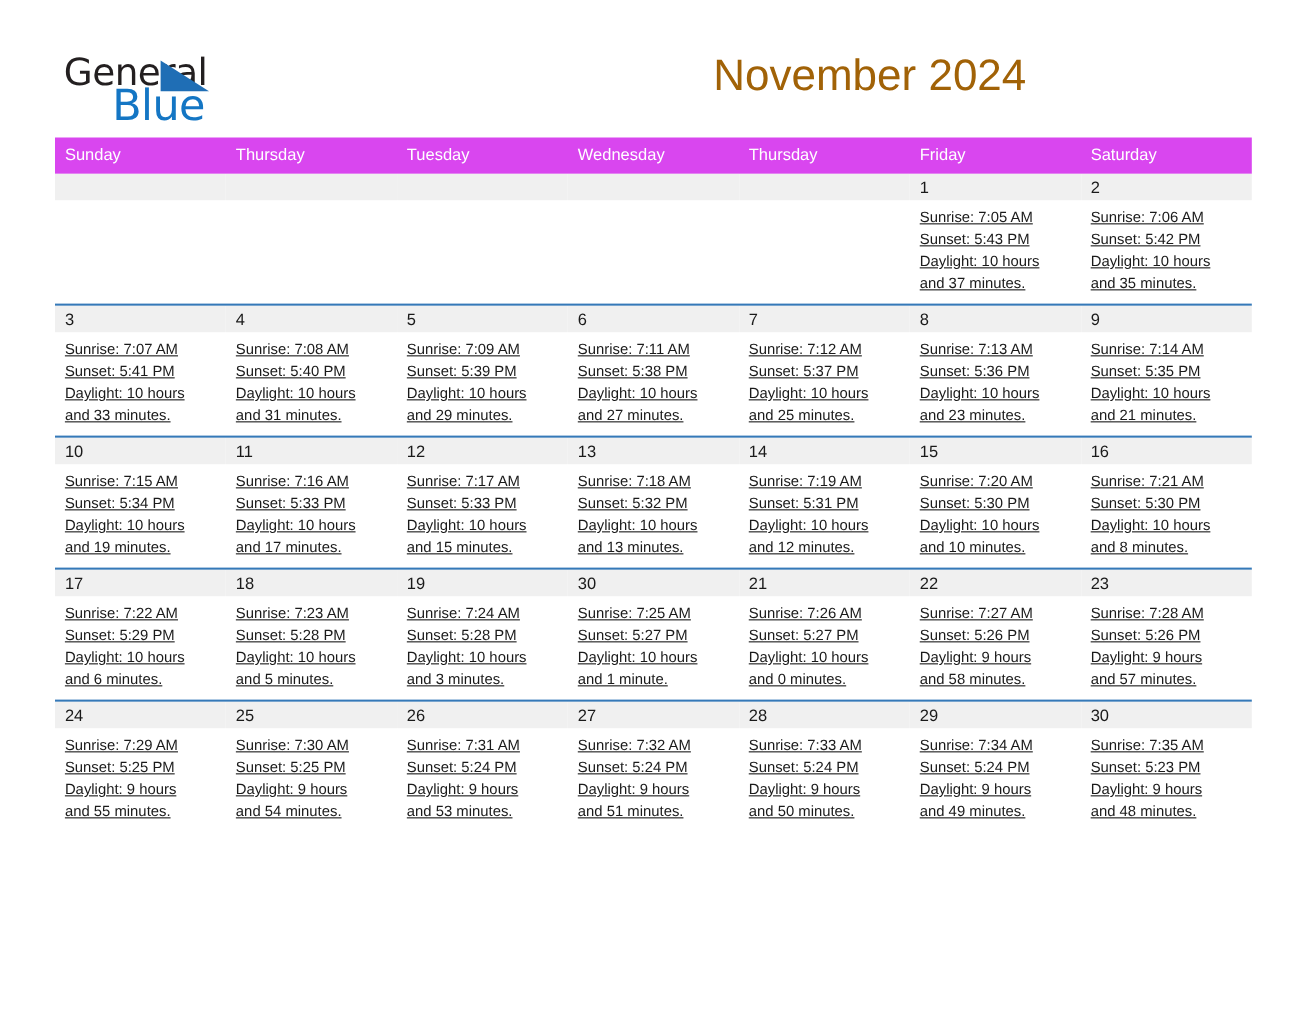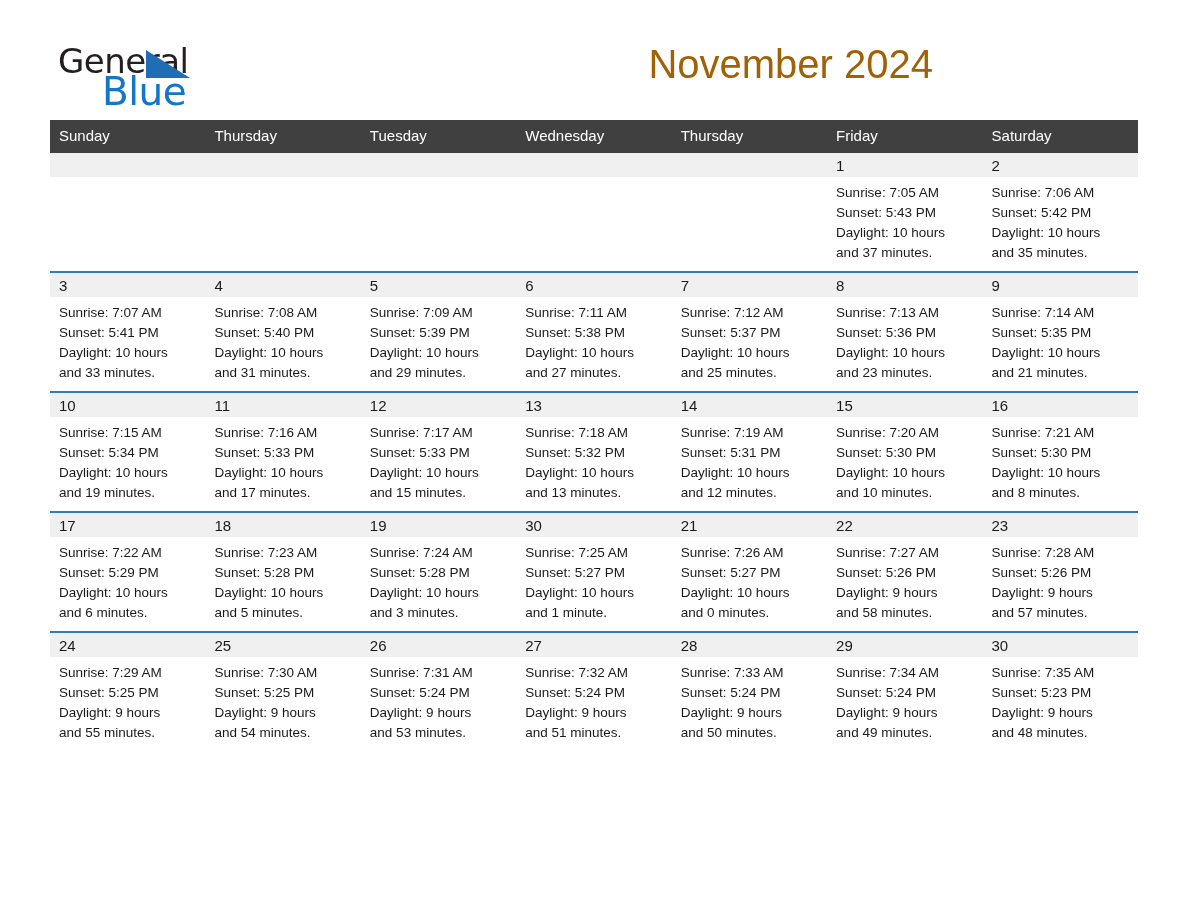--- a/index.html
+++ b/index.html
@@ -12,21 +12,21 @@
     height: 918px;
     font-family: "Liberation Sans", sans-serif;
     color: #1a1a1a;
     overflow: hidden;
   }
   .page {
     position: relative;
     width: 983px;
     height: 918px;
     box-sizing: border-box;
-    padding: 0 50px;
+    padding: 5px 50px;
   }
 
   
   .header {
     display: flex;
     align-items: flex-start;
     justify-content: space-between;
     height: 120px;
     padding-top: 38px;
     box-sizing: border-box;
@@ -87,21 +87,21 @@
     margin-top: 6px;
     white-space: nowrap;
   }
 
   
   .calendar {
     width: 1088px;
   }
   .cal-head {
     display: flex;
-    background: #404040;
+    background: #d946ef;
   }
   .cal-head .cell {
     flex: 1 1 0;
     box-sizing: border-box;
     padding: 7px 9px 8px 9px;
     color: #ffffff;
     font-size: 15px;
     line-height: 18px;
     white-space: nowrap;
   }
@@ -129,20 +129,21 @@
   .daynum.empty {
     color: transparent;
   }
   .dayinfo {
     padding: 6px 9px 8px 9px;
     font-size: 13.5px;
     line-height: 20px;
     color: #1a1a1a;
     min-height: 84px;
     box-sizing: border-box;
+    text-decoration: underline;
   }
   .dayinfo div {
     white-space: nowrap;
   }
 </style>
 </head>
 <body>
 
 <div class="page">
 

